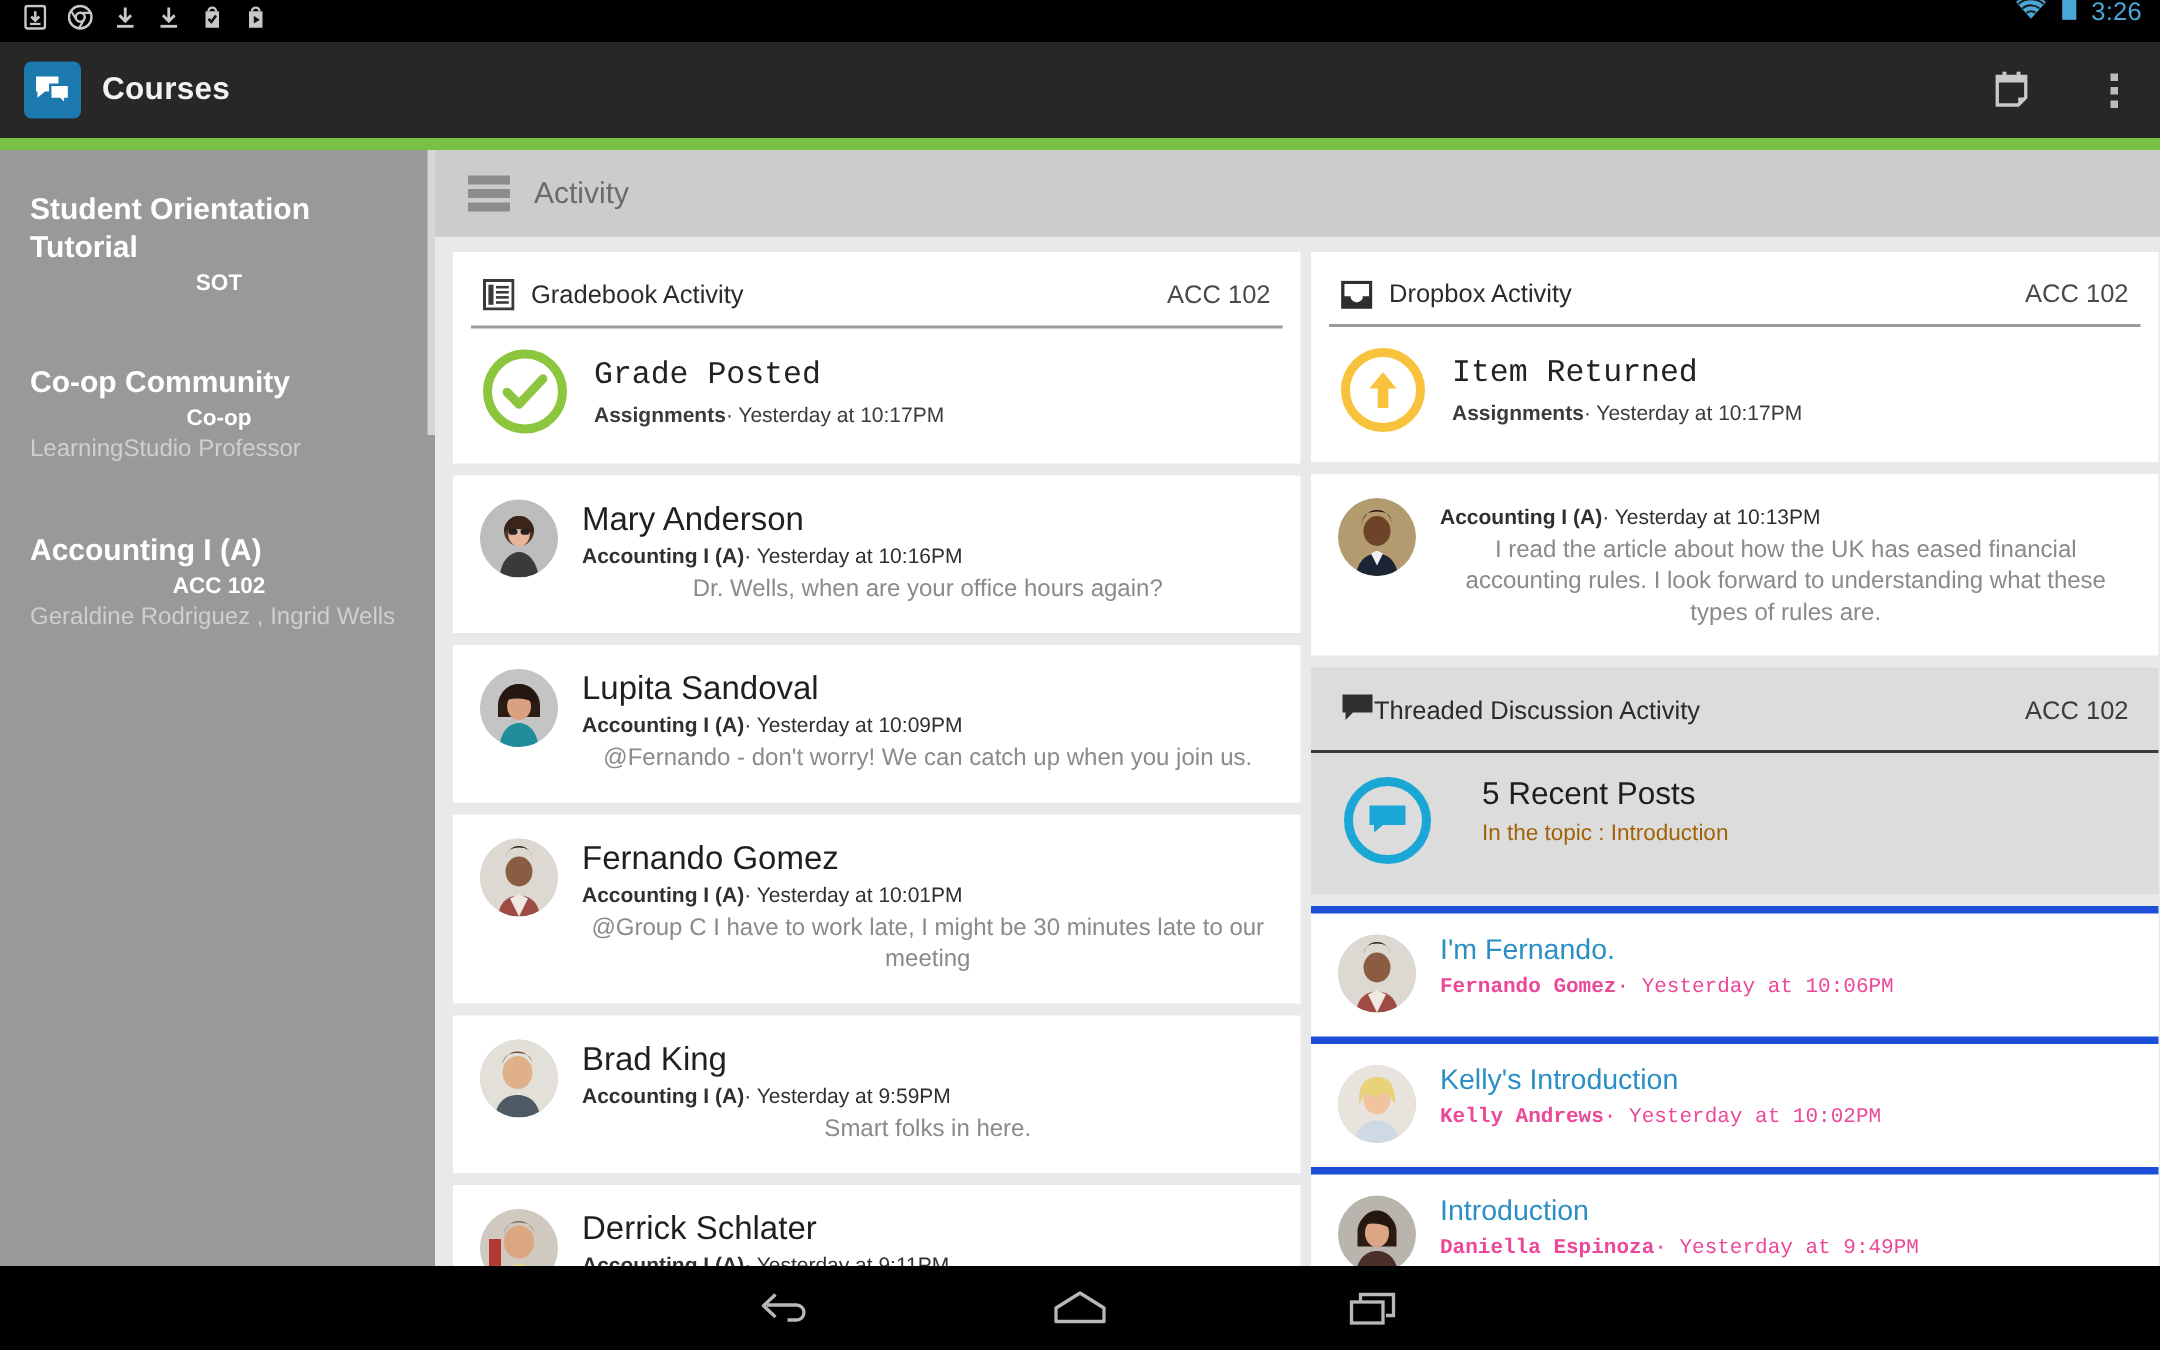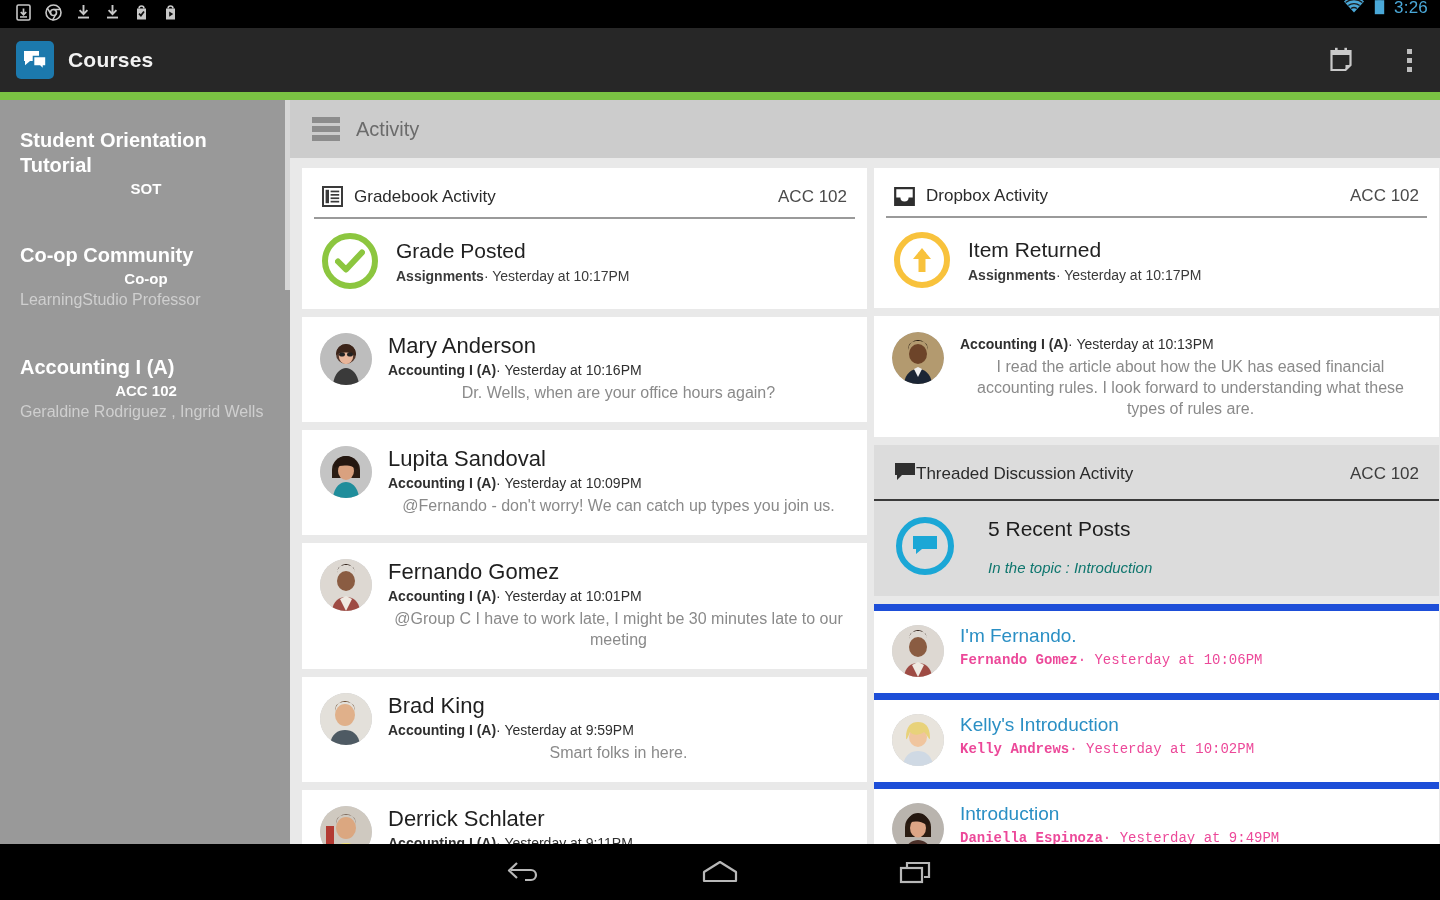--- a/index.html
+++ b/index.html
@@ -79,21 +79,21 @@
   .card-head .ch-icon { margin-right: 11px; display: flex; align-items: center; }
   .card-head .ch-title { font-size: 17px; color: #2b2b2b; flex: 1; }
   .card-head .ch-code { font-size: 17px; color: #4a4a4a; }
   .card-rule { height: 2px; background: #9a9a9a; margin: 0 12px; }
 
   .big-row { display: flex; align-items: center; padding: 14px 20px 20px 20px; gap: 18px; }
   .ring { width: 56px; height: 56px; border-radius: 50%; flex: 0 0 56px;
           display: flex; align-items: center; justify-content: center; }
   .ring.green { border: 6px solid #8cc63f; }
   .ring.amber { border: 6px solid #f8c23c; }
-  .big-title { font-size: 21px; color: #222; line-height: 1.2; }
+  .big-title { font-size: 21px; color: #222; line-height: 1.2; font-family: Liberation Mono, monospace; }
   .big-sub { font-size: 14px; color: #3a3a3a; margin-top: 5px; }
   .big-sub b { font-weight: bold; }
 
   .feed-item { display: flex; padding: 16px 18px 18px 18px; gap: 16px;
                background: #fff; border-top: 1px solid #eee; cursor: pointer; }
   .feed-item:first-child { border-top: none; }
   .avatar { width: 52px; height: 52px; border-radius: 50%; flex: 0 0 52px;
             overflow: hidden; background: #cfcfcf; position: relative; }
   .avatar svg { display: block; }
   .fi-body { flex: 1; min-width: 0; }
@@ -107,24 +107,24 @@
   .td-head { display: flex; align-items: center; padding: 17px 20px 14px 20px; }
   .td-head .ch-title { font-size: 17px; color: #2b2b2b; flex: 1; }
   .td-head .ch-code { font-size: 17px; color: #3c3c3c; }
   .td-rule { height: 2px; background: #3a3a3a; }
   .td-summary { display: flex; gap: 34px; padding: 16px 20px 20px 22px;
                 background: #dcdcdc; }
   .td-ring { width: 58px; height: 58px; border-radius: 50%; flex: 0 0 58px;
              border: 6px solid #1ba7d6; display: flex; align-items: center;
              justify-content: center; background: #dcdcdc; }
   .td-count { font-size: 21px; color: #1d1d1d; }
-  .td-topic { font-size: 15px; color: #0f766e; margin-top: 18px; font-style: italic; }
+  .td-topic { font-size: 15px; color: #a16207; margin-top: 5px; }
 
   .post-item { display: flex; gap: 16px; padding: 14px 18px 16px 18px;
-               background: #fff; border-top: 7px solid #1d4ed8; cursor: pointer; }
+               background: #fff; border-top: 5px solid #1d4ed8; cursor: pointer; }
   .post-title { font-size: 19px; color: #2a8fc4; line-height: 1.15; }
   .post-meta { font-size: 14px; color: #ec4899; margin-top: 5px; font-family: Liberation Mono, monospace; }
   .post-meta b { font-weight: bold; }
 
   
   .navbar { height: 56px; background: #000; display: flex; align-items: center;
             justify-content: center; gap: 140px; position: absolute; bottom: 0;
             left: 0; right: 0; }
   .nav-btn { width: 56px; height: 40px; display: flex; align-items: center;
              justify-content: center; cursor: pointer; }
@@ -324,21 +324,21 @@
                     <ellipse cx="26" cy="25" rx="8" ry="9" fill="#d9a17f"></ellipse>
                     <path d="M13 52c1-12 8-16 13-16s12 4 13 16z" fill="#1f8d9b"></path>
                     <path d="M14 22a12 12 0 0124 0c0 2-3 0-5-1-5-2-13-2-19 1z" fill="#241710"></path>
                   </svg>
               </span>
               <span class="fi-body">
                 <div class="fi-name">Lupita Sandoval</div>
                 <div class="fi-meta">
                   <b>Accounting I (A)</b><span>· </span><span>Yesterday at 10:09PM</span>
                 </div>
-                <div class="fi-text">@Fernando - don't worry! We can catch up types you join us.</div>
+                <div class="fi-text">@Fernando - don't worry! We can catch up when you join us.</div>
               </span>
             </div>
           </div>
 
           <div class="card">
             <div class="feed-item">
               <span class="avatar">
                 <svg width="52" height="52" viewBox="0 0 52 52">
                     <circle cx="26" cy="26" r="26" fill="#ddd8d2"></circle>
                     <ellipse cx="26" cy="22" rx="9" ry="10" fill="#8a5c42"></ellipse>

